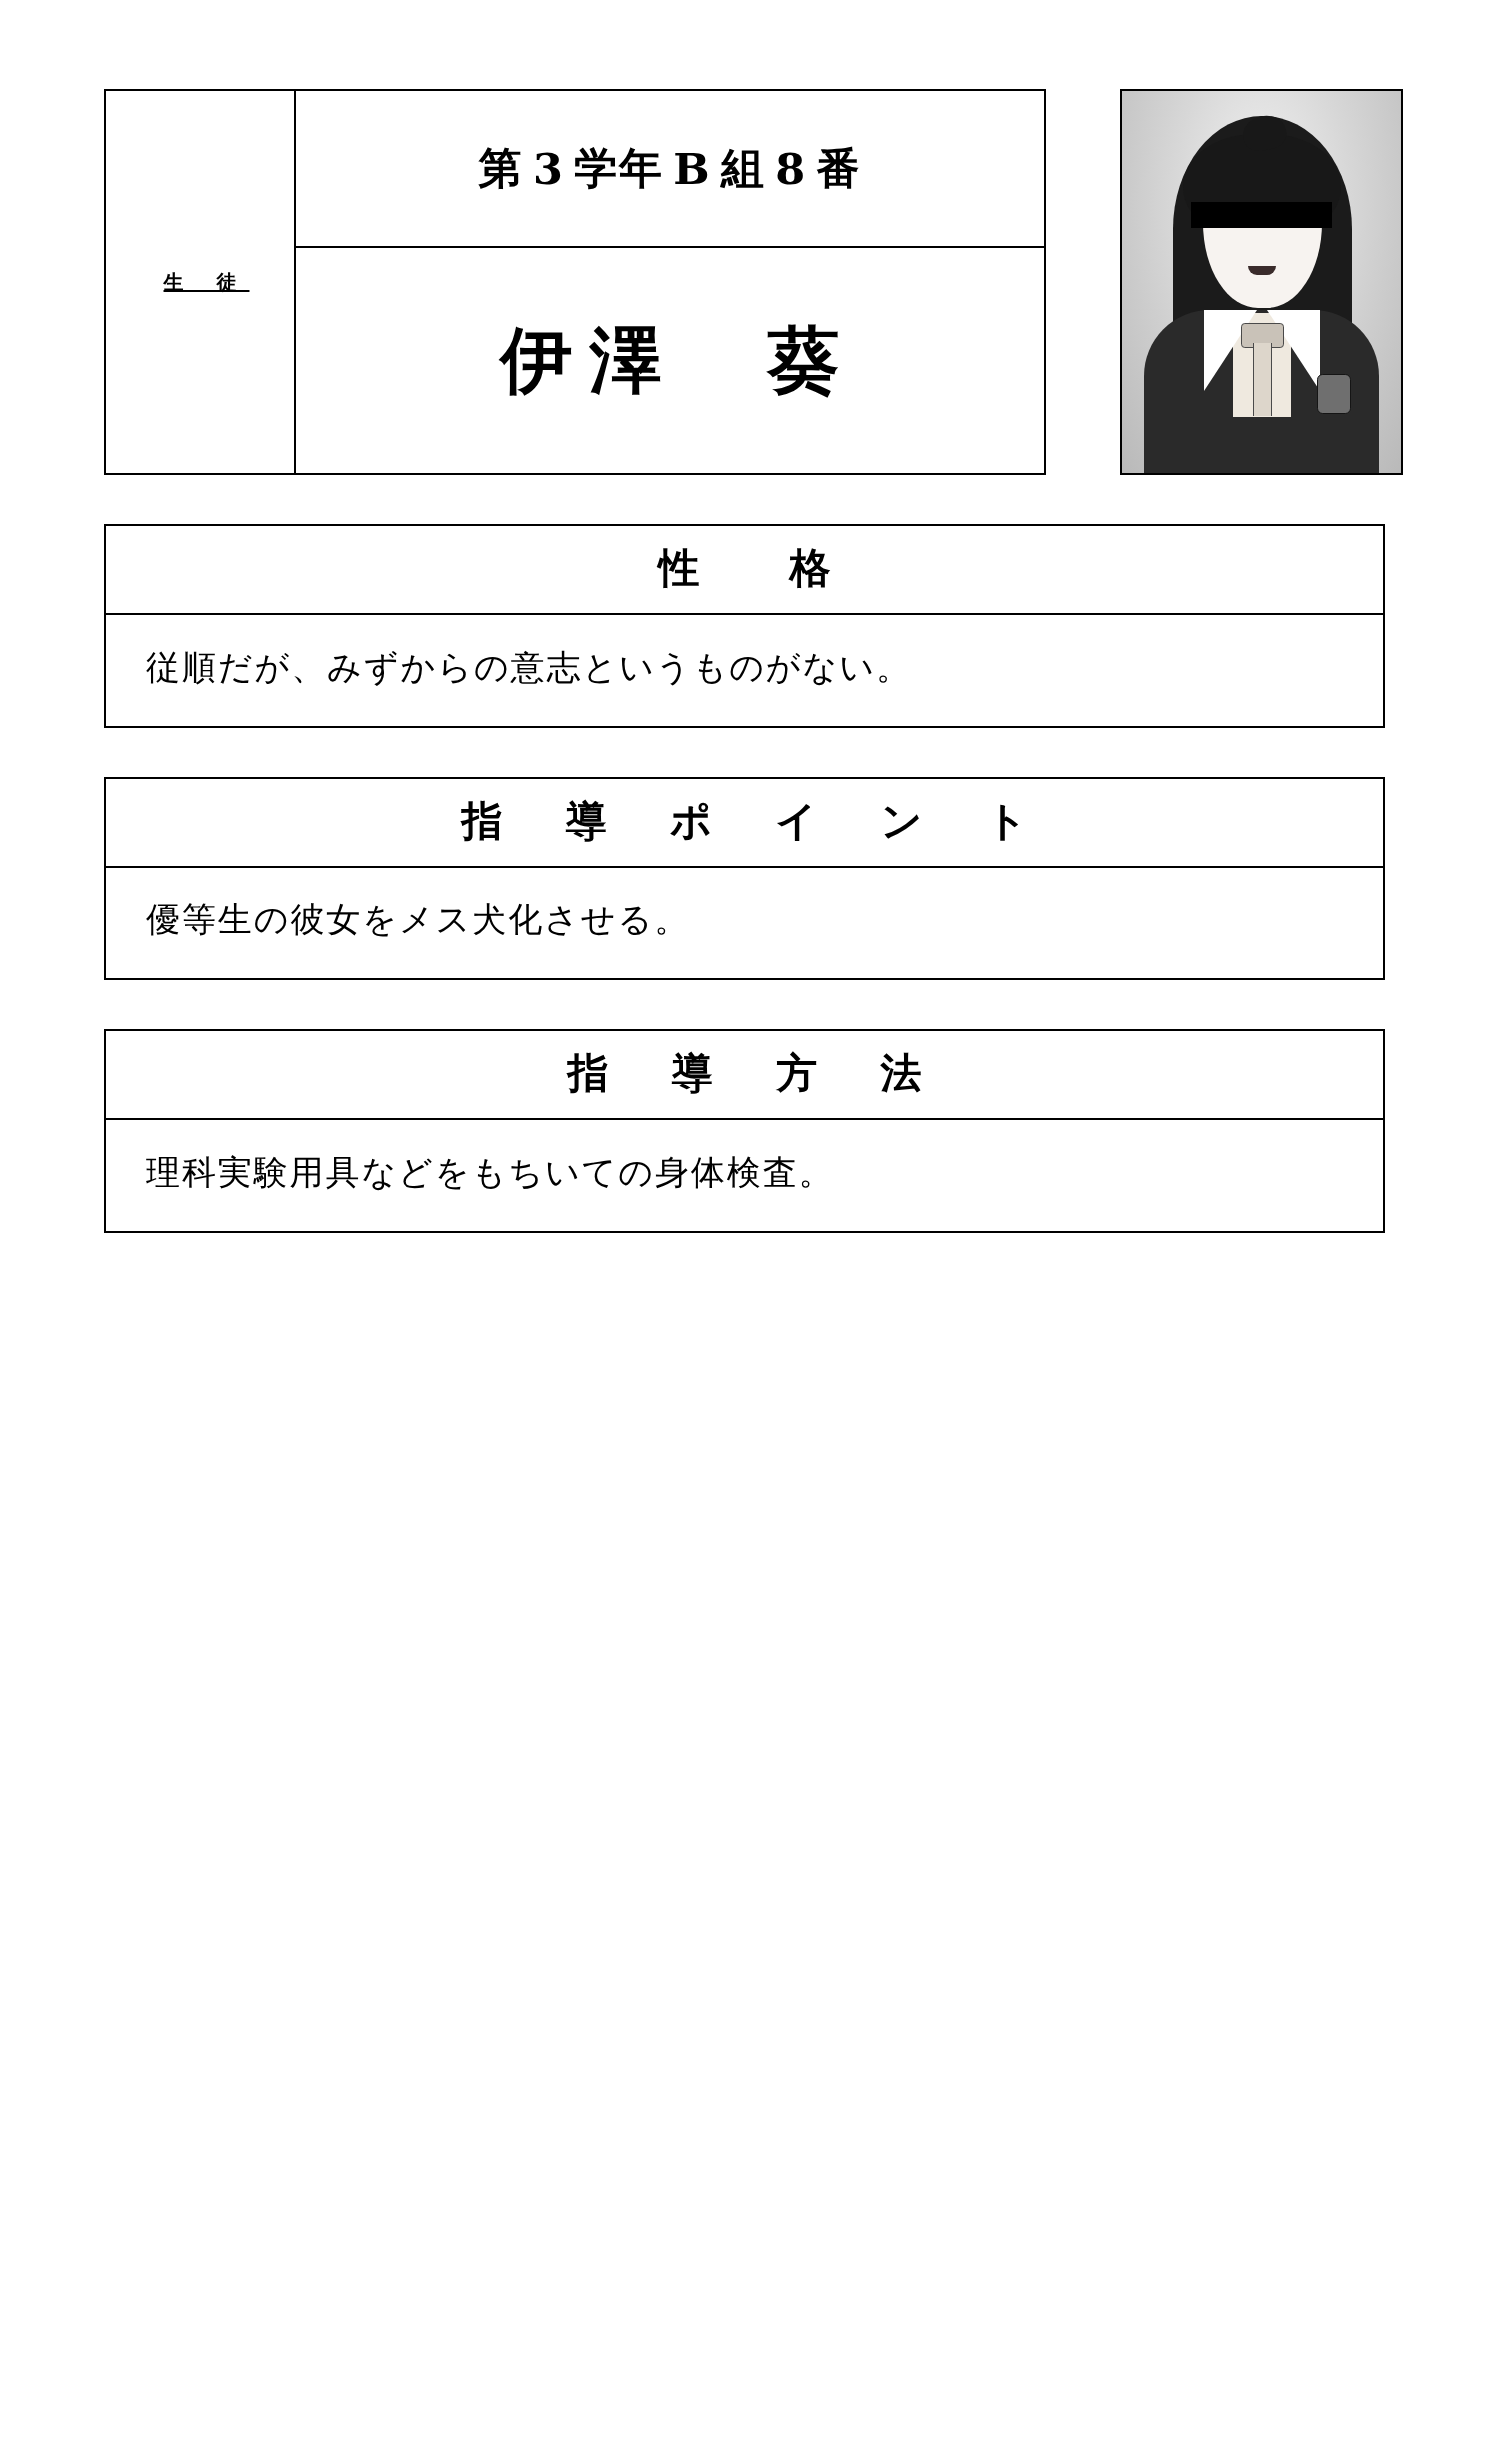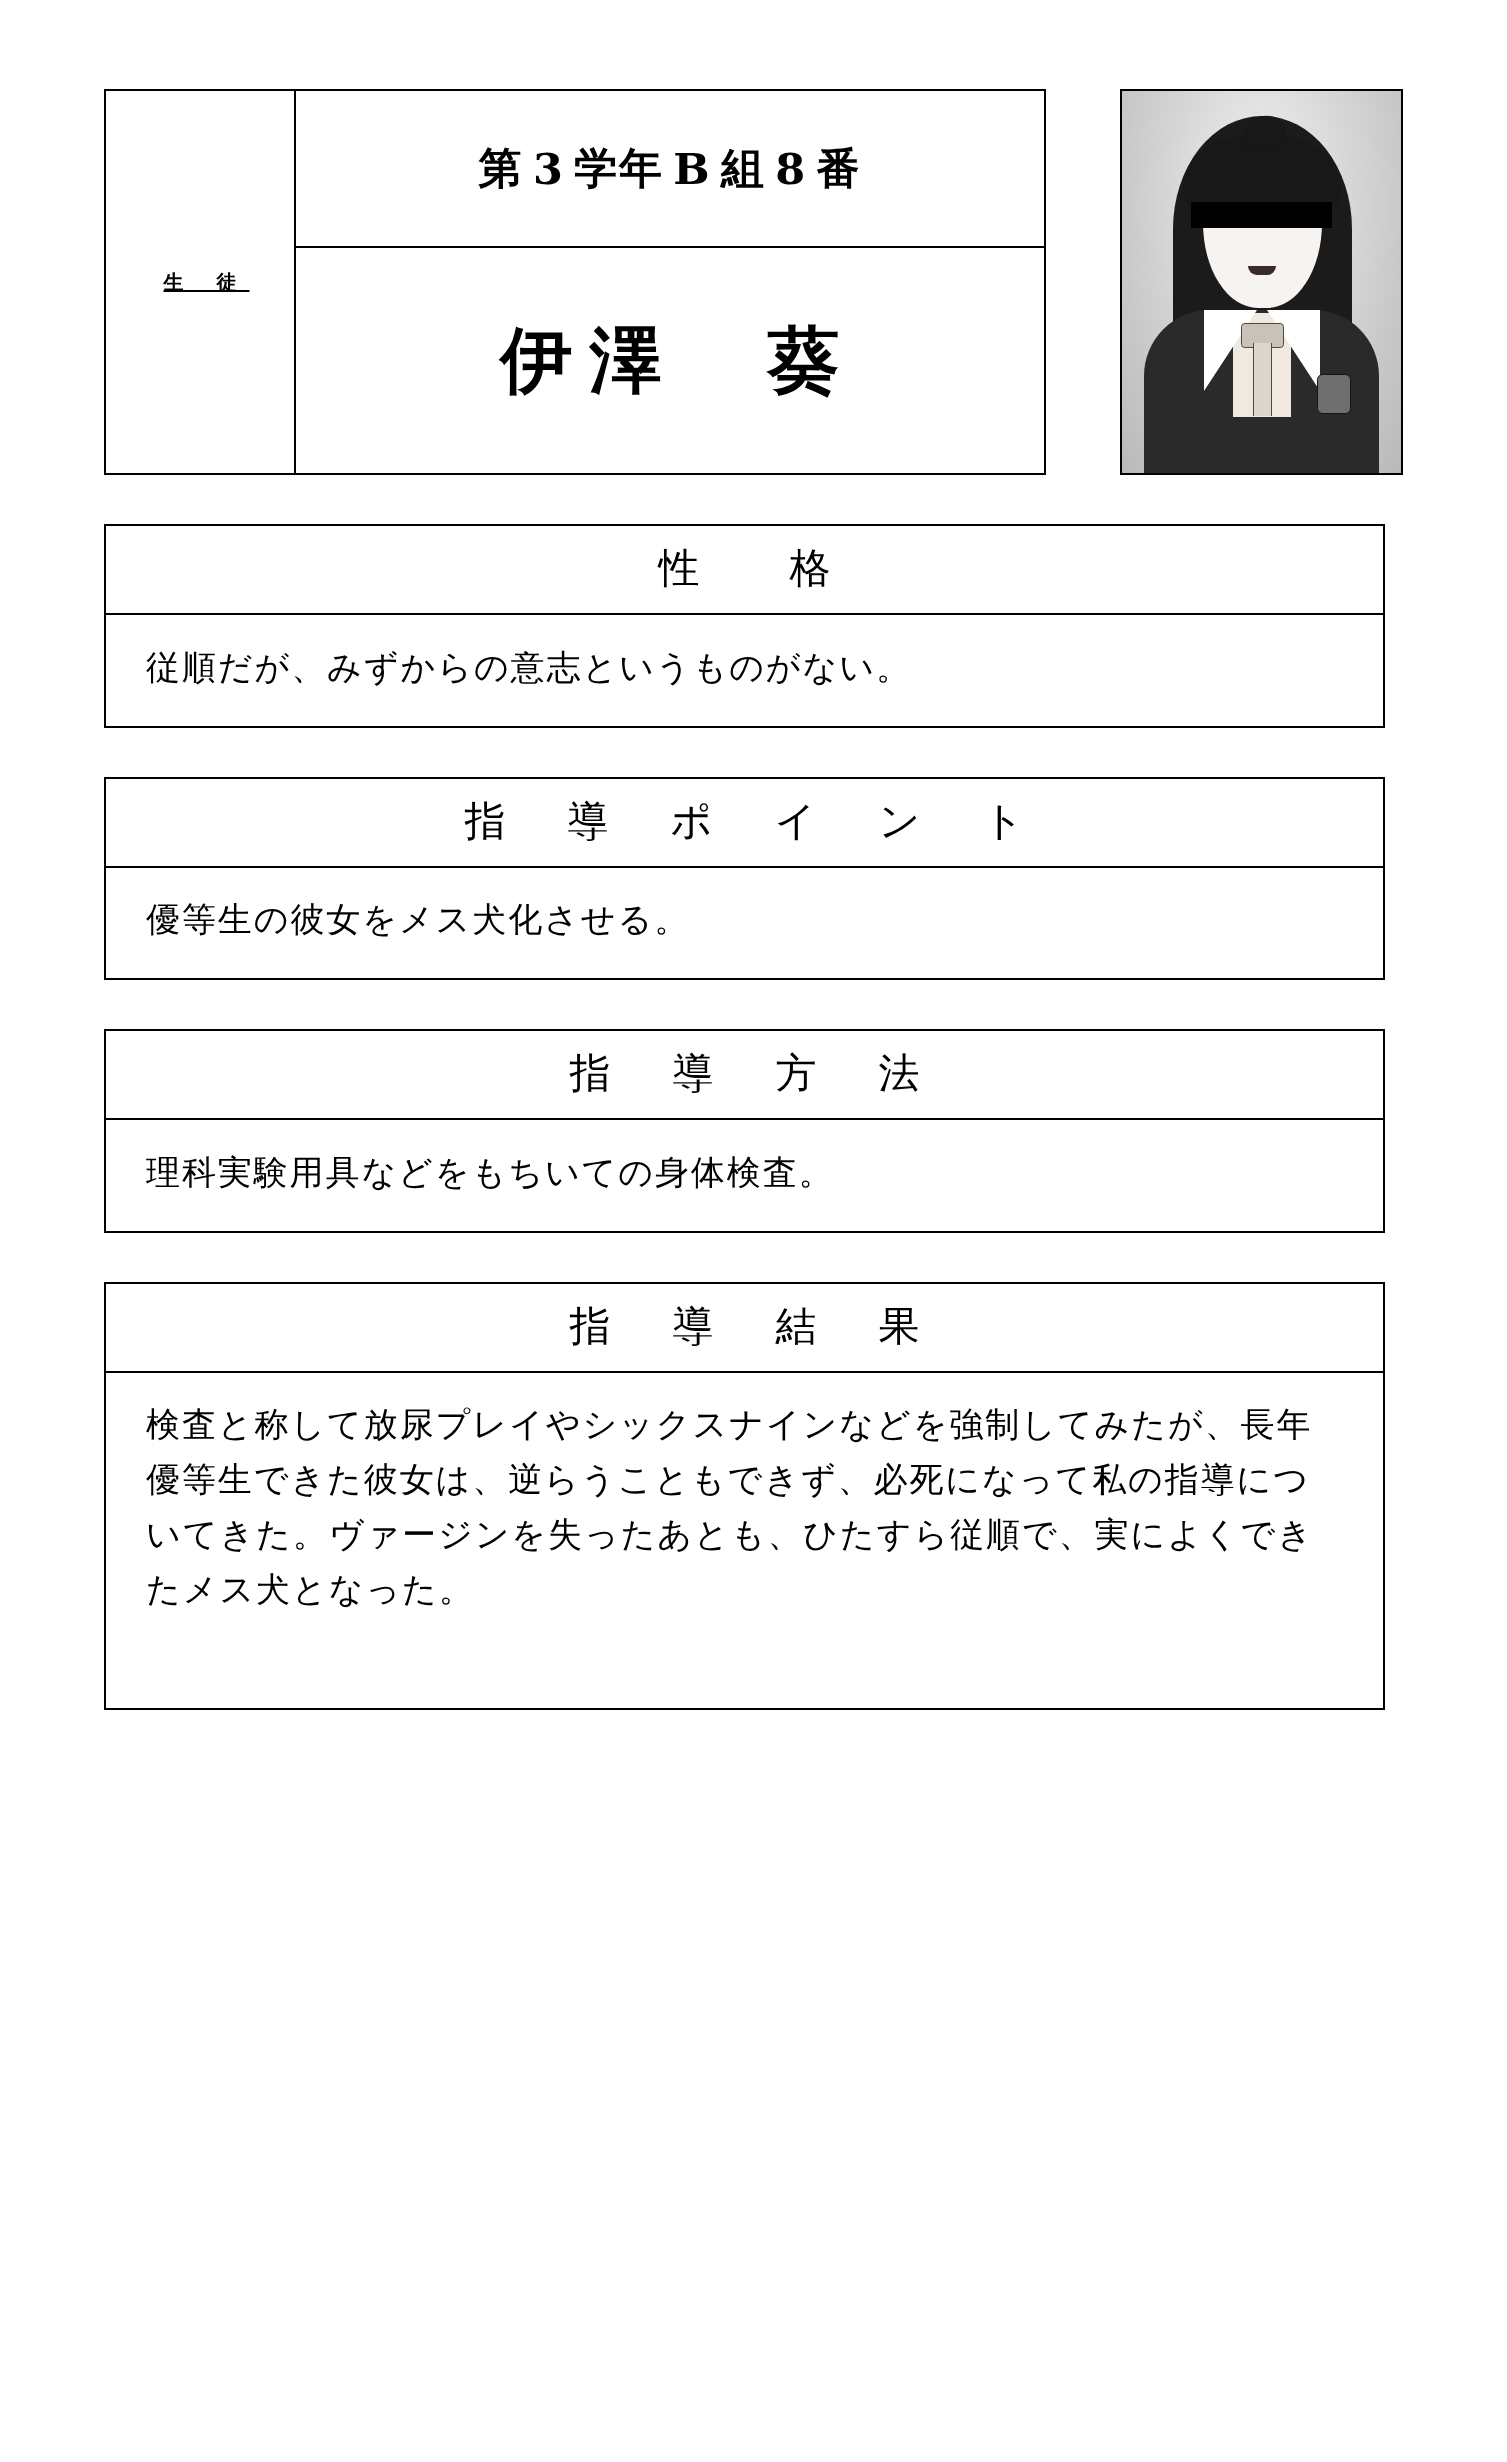--- a/index.html
+++ b/index.html
@@ -231,21 +231,21 @@
     margin-top: 49px;
     border: 2.8px solid #000;
     box-sizing: border-box;
     width: 1281px;
   }
   .section-title {
     border-bottom: 2.8px solid #000;
     text-align: center;
     font-family: "DejaVu Serif", serif;
     font-size: 41px;
-    font-weight: 400;
+    font-weight: 700;
     letter-spacing: 24.5px;
     text-indent: 24.5px;
     padding: 15px 0 17px 0;
   }
   .section-body {
     padding: 24.5px 40px 28px 40px;
     font-family: "DejaVu Serif", serif;
     font-size: 34px;
     line-height: 1.62;
     letter-spacing: 1.9px;
@@ -312,22 +312,16 @@
     </div>
   </div>
 
   <div class="section">
     <div class="section-title">指 導 方 法</div>
     <div class="section-body body-short">
       <p>理科実験用具などをもちいての身体検査。</p>
     </div>
   </div>
 
-  <div class="section">
-    <div class="section-title">指 導 結 果</div>
-    <div class="section-body body-tall-1">
-      <p>検査と称して放尿プレイやシックスナインなどを強制してみたが、長年優等生できた彼女は、逆らうこともできず、必死になって私の指導についてきた。ヴァージンを失ったあとも、ひたすら従順で、実によくできたメス犬となった。</p>
-    </div>
-  </div>
 
 
 </div>
 
 
 </body></html>

